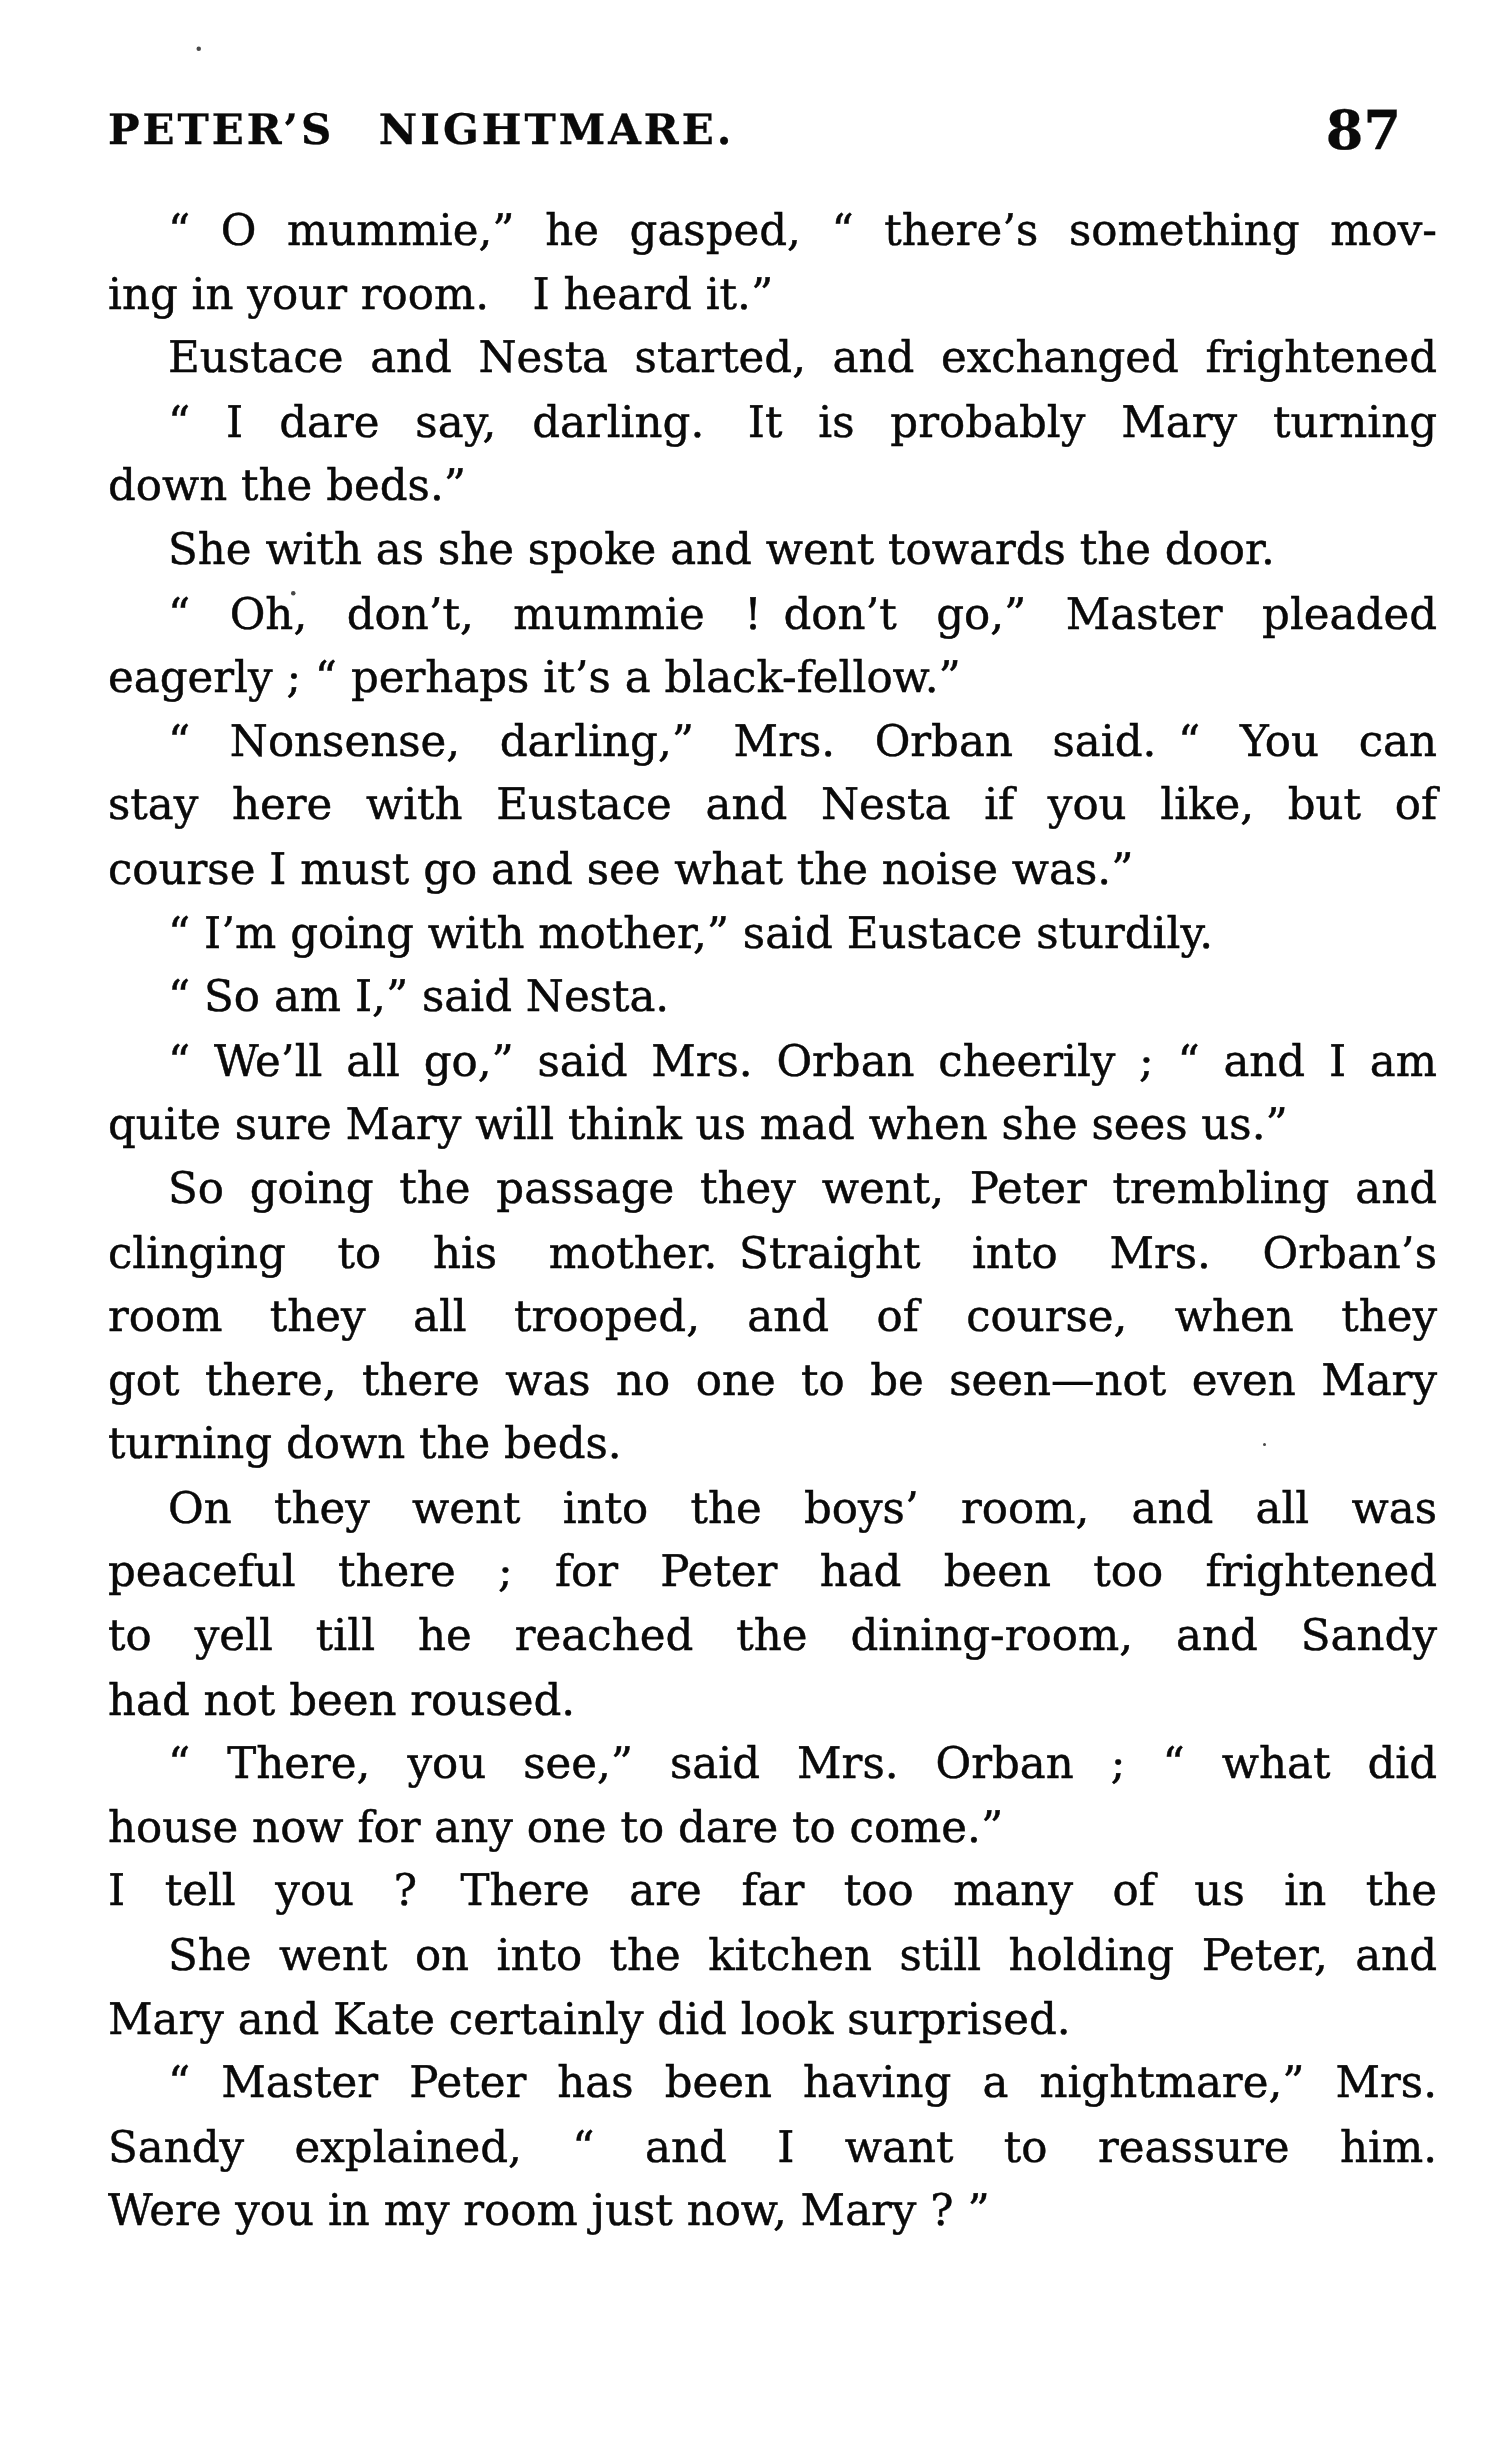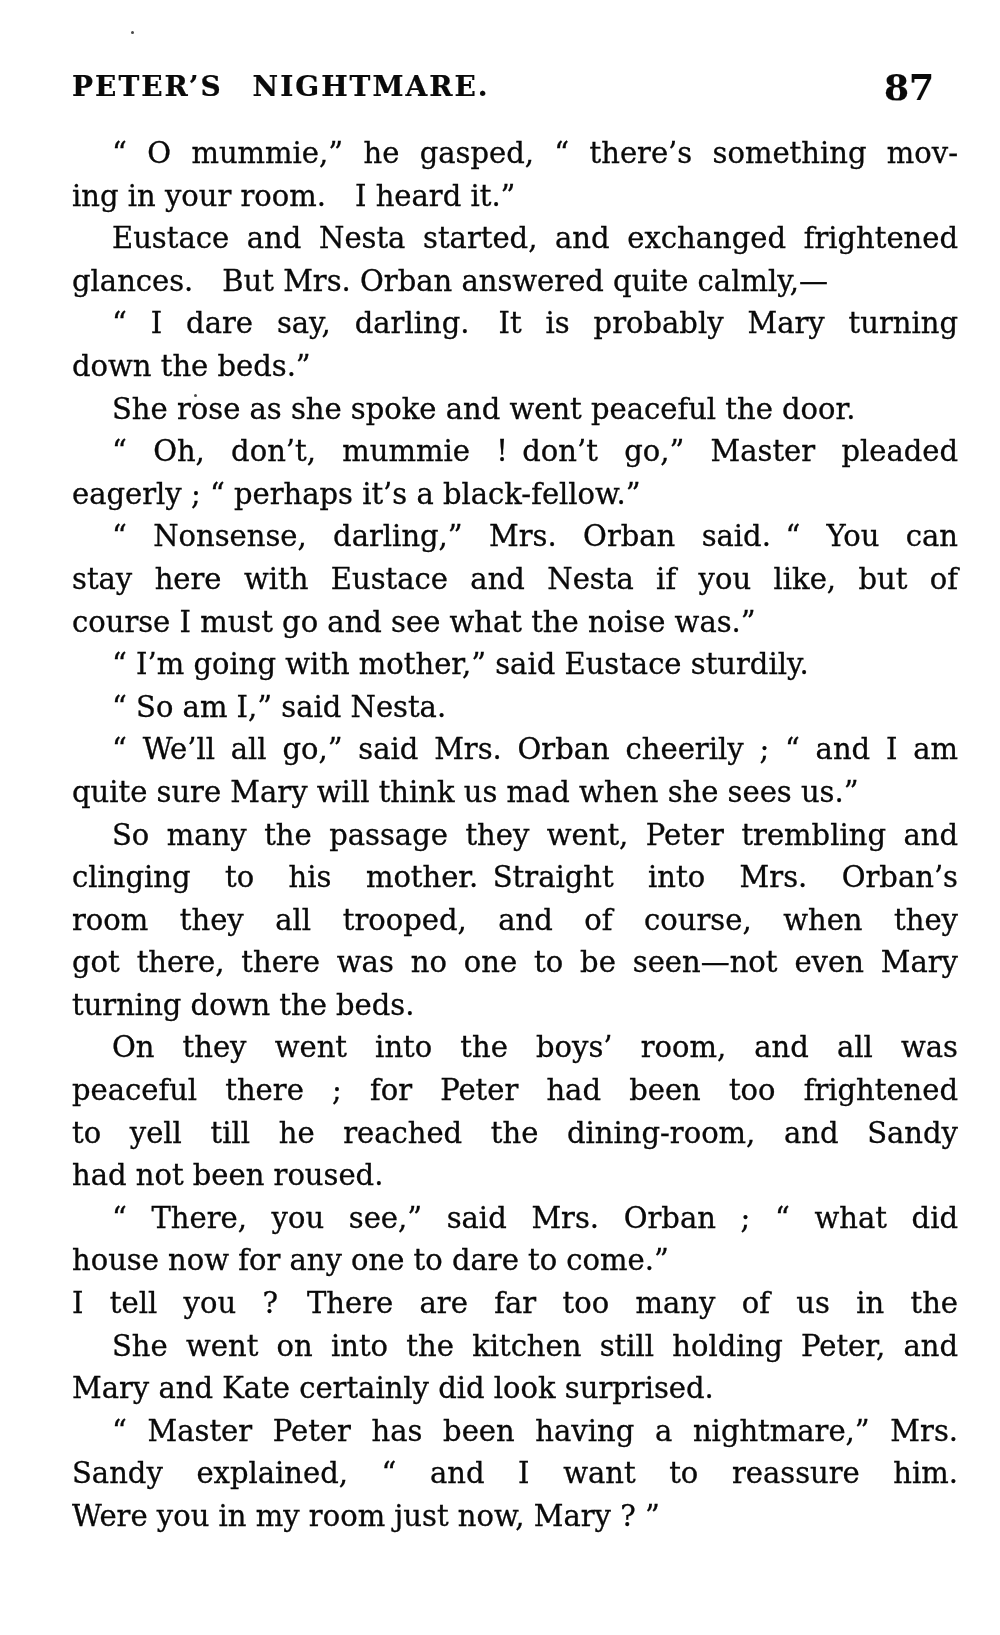--- a/index.html
+++ b/index.html
@@ -84,28 +84,27 @@
     <span class="folio">87</span>
   </div>
 
   <div class="text-block">
       <div class="paragraph">
         <div class="line first just">“ O mummie,” he gasped, “ there’s something mov-</div>
         <div class="line last">ing in your room. I heard it.”</div>
       </div>
       <div class="paragraph">
         <div class="line first just">Eustace and Nesta started, and exchanged frightened</div>
-        <div class="line last">glances. But Mrs. Orban answered quite calmly,—</div>
       </div>
       <div class="paragraph">
         <div class="line first just">“ I dare say, darling. It is probably Mary turning</div>
         <div class="line last">down the beds.”</div>
       </div>
       <div class="paragraph">
-        <div class="line first last">She rose as she spoke and went peaceful the door.</div>
+        <div class="line first last">She with as she spoke and went towards the door.</div>
       </div>
       <div class="paragraph">
         <div class="line first just">“ Oh, don’t, mummie ! don’t go,” Master pleaded</div>
         <div class="line last">eagerly ; “ perhaps it’s a black-fellow.”</div>
       </div>
       <div class="paragraph">
         <div class="line first just">“ Nonsense, darling,” Mrs. Orban said. “ You can</div>
         <div class="line just">stay here with Eustace and Nesta if you like, but of</div>
         <div class="line last">course I must go and see what the noise was.”</div>
       </div>
@@ -113,21 +112,21 @@
         <div class="line first last">“ I’m going with mother,” said Eustace sturdily.</div>
       </div>
       <div class="paragraph">
         <div class="line first last">“ So am I,” said Nesta.</div>
       </div>
       <div class="paragraph">
         <div class="line first just">“ We’ll all go,” said Mrs. Orban cheerily ; “ and I am</div>
         <div class="line last">quite sure Mary will think us mad when she sees us.”</div>
       </div>
       <div class="paragraph">
-        <div class="line first just">So many the passage they went, Peter trembling and</div>
+        <div class="line first just">So going the passage they went, Peter trembling and</div>
         <div class="line just">clinging to his mother. Straight into Mrs. Orban’s</div>
         <div class="line just">room they all trooped, and of course, when they</div>
         <div class="line just">got there, there was no one to be seen—not even Mary</div>
         <div class="line last">turning down the beds.</div>
       </div>
       <div class="paragraph">
         <div class="line first just">On they went into the boys’ room, and all was</div>
         <div class="line just">peaceful there ; for Peter had been too frightened</div>
         <div class="line just">to yell till he reached the dining-room, and Sandy</div>
         <div class="line last">had not been roused.</div>

